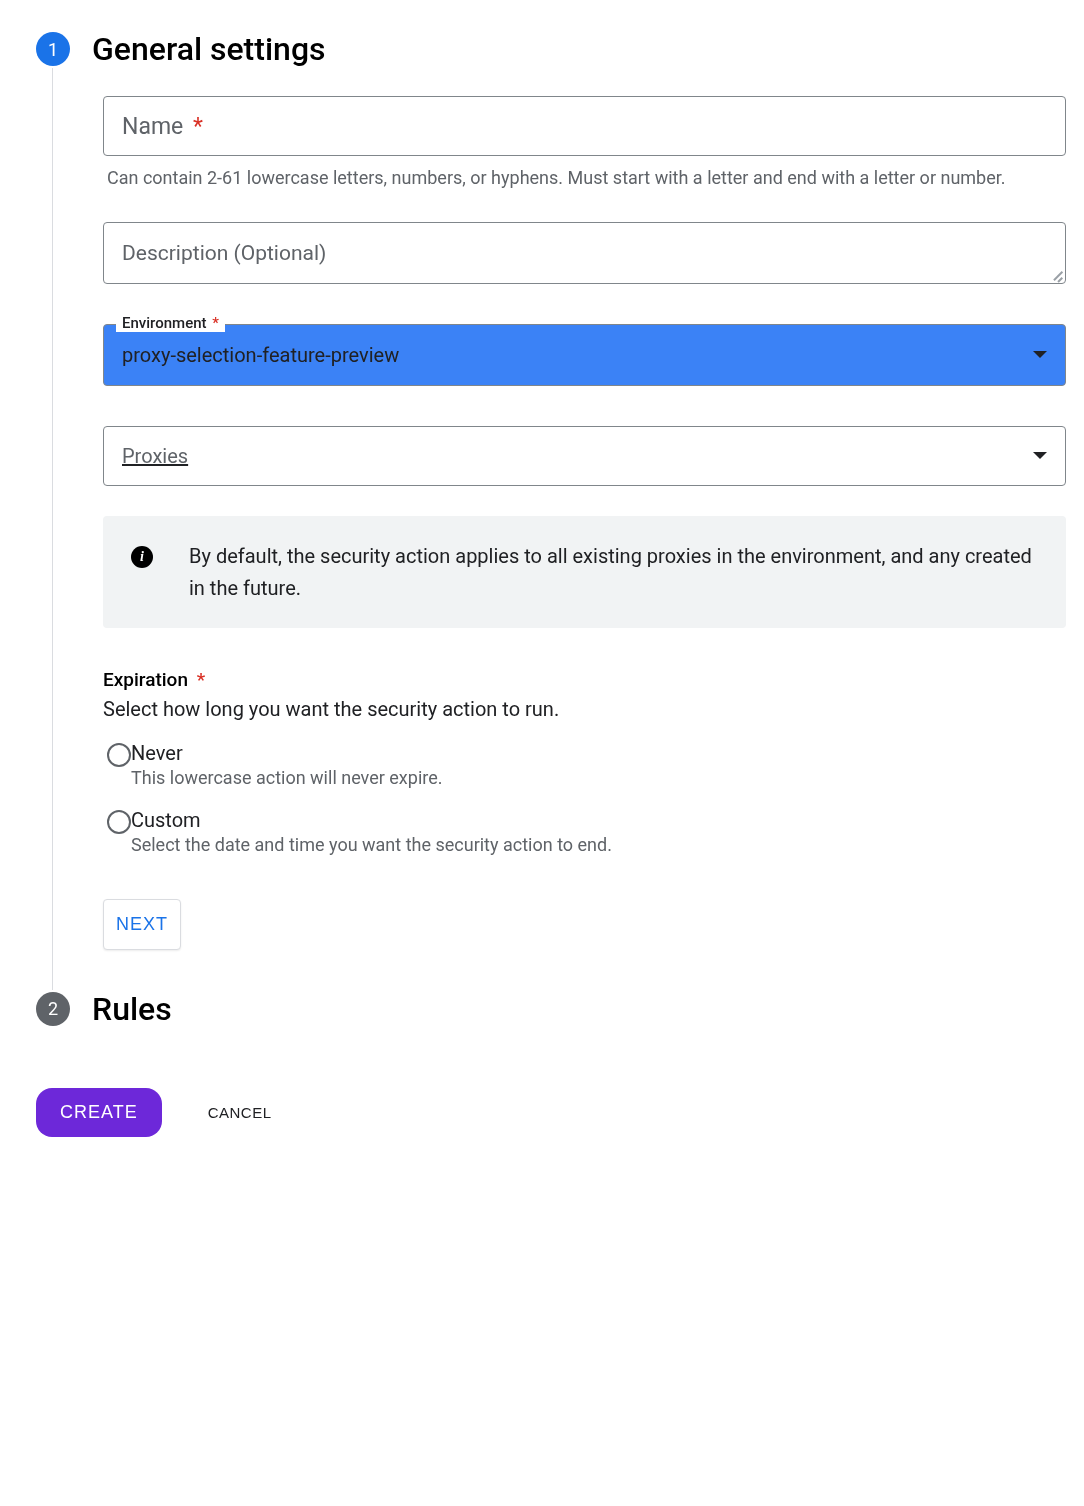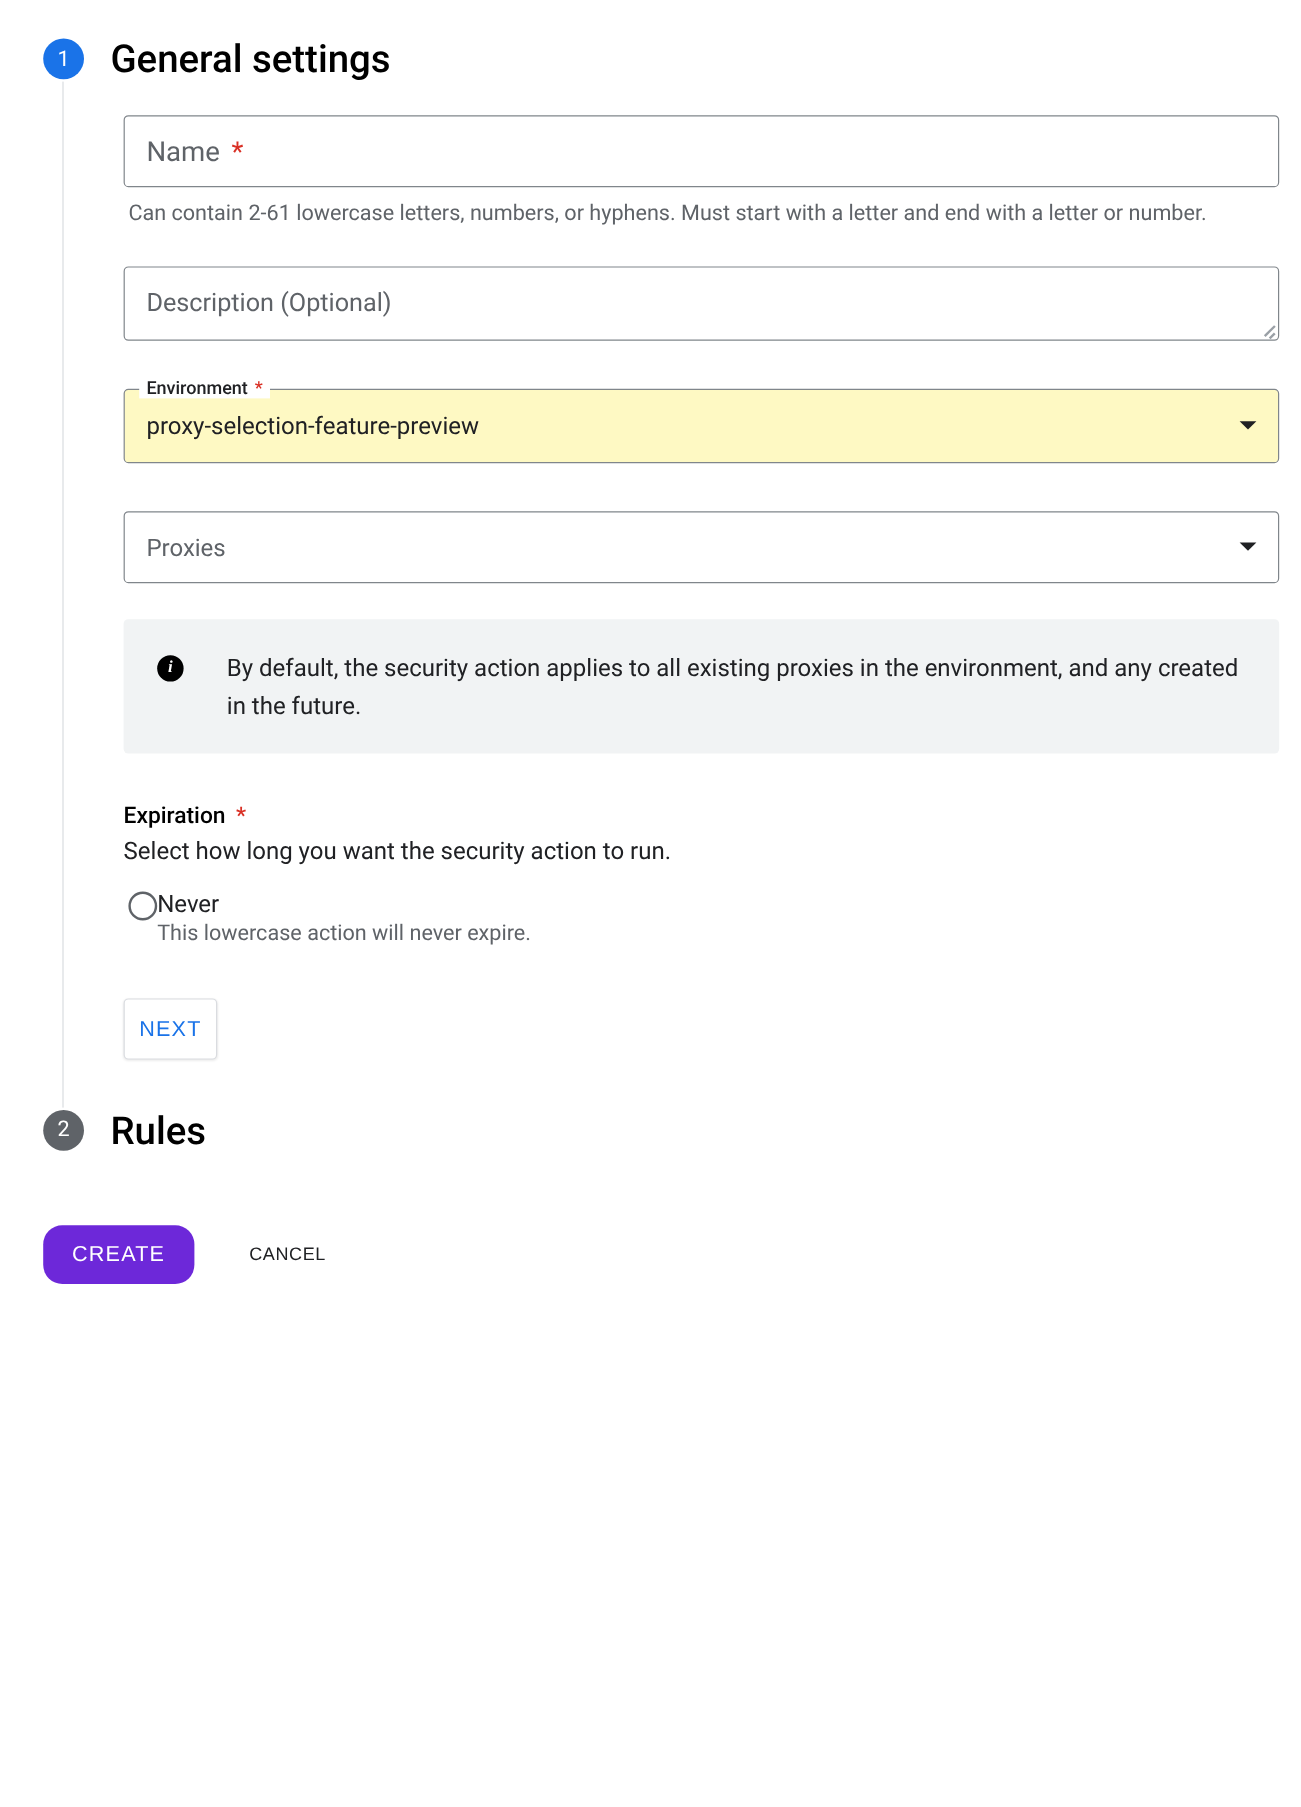--- a/index.html
+++ b/index.html
@@ -110,21 +110,21 @@
   }
   .floating-label-field {
     position: relative;
     width: 100%;
     border: 1px solid #80868b;
     border-radius: 4px;
     height: 62px;
     display: flex;
     align-items: center;
     padding: 0 18px;
-    background: #fef9c3;
+    background: #3b82f6;
     margin-bottom: 40px;
   }
   .floating-label {
     position: absolute;
     top: -11px;
     left: 12px;
     background: #fff;
     padding: 0 6px;
     font-size: 15px;
     color: #202124;
@@ -151,20 +151,21 @@
     position: relative;
     width: 100%;
     border: 1px solid #80868b;
     border-radius: 4px;
     height: 60px;
     display: flex;
     align-items: center;
     padding: 0 18px;
     background: #fff;
     margin-bottom: 30px;
+    text-decoration: underline;
   }
   .info-banner {
     background: #f1f3f4;
     border-radius: 4px;
     padding: 24px 28px 24px 28px;
     display: flex;
     align-items: flex-start;
     gap: 36px;
     margin-bottom: 40px;
   }
@@ -319,20 +320,27 @@
       <div class="section-sub">Select how long you want the security action to run.</div>
 
       <div class="radio-row">
         <div class="radio-circle"></div>
         <div class="radio-text">
           <div class="radio-title">Never</div>
           <div class="radio-desc">This lowercase action will never expire.</div>
         </div>
       </div>
 
+      <div class="radio-row">
+        <div class="radio-circle"></div>
+        <div class="radio-text">
+          <div class="radio-title">Custom</div>
+          <div class="radio-desc">Select the date and time you want the security action to end.</div>
+        </div>
+      </div>
 
       <button class="next-btn">NEXT</button>
 
     </div>
 
     <div class="step-header">
       <div class="step-circle inactive">2</div>
       <div class="step-title">Rules</div>
     </div>
 

